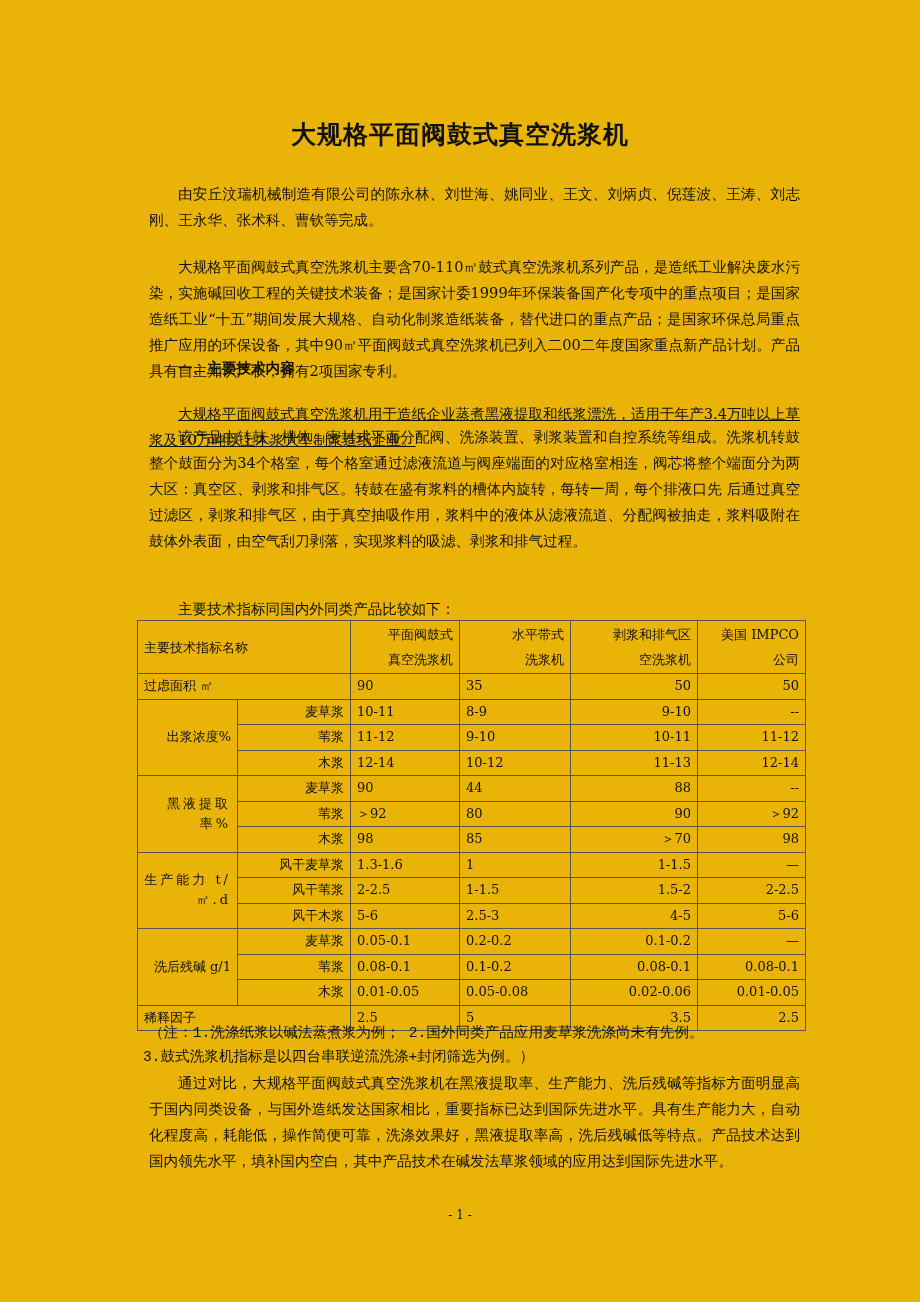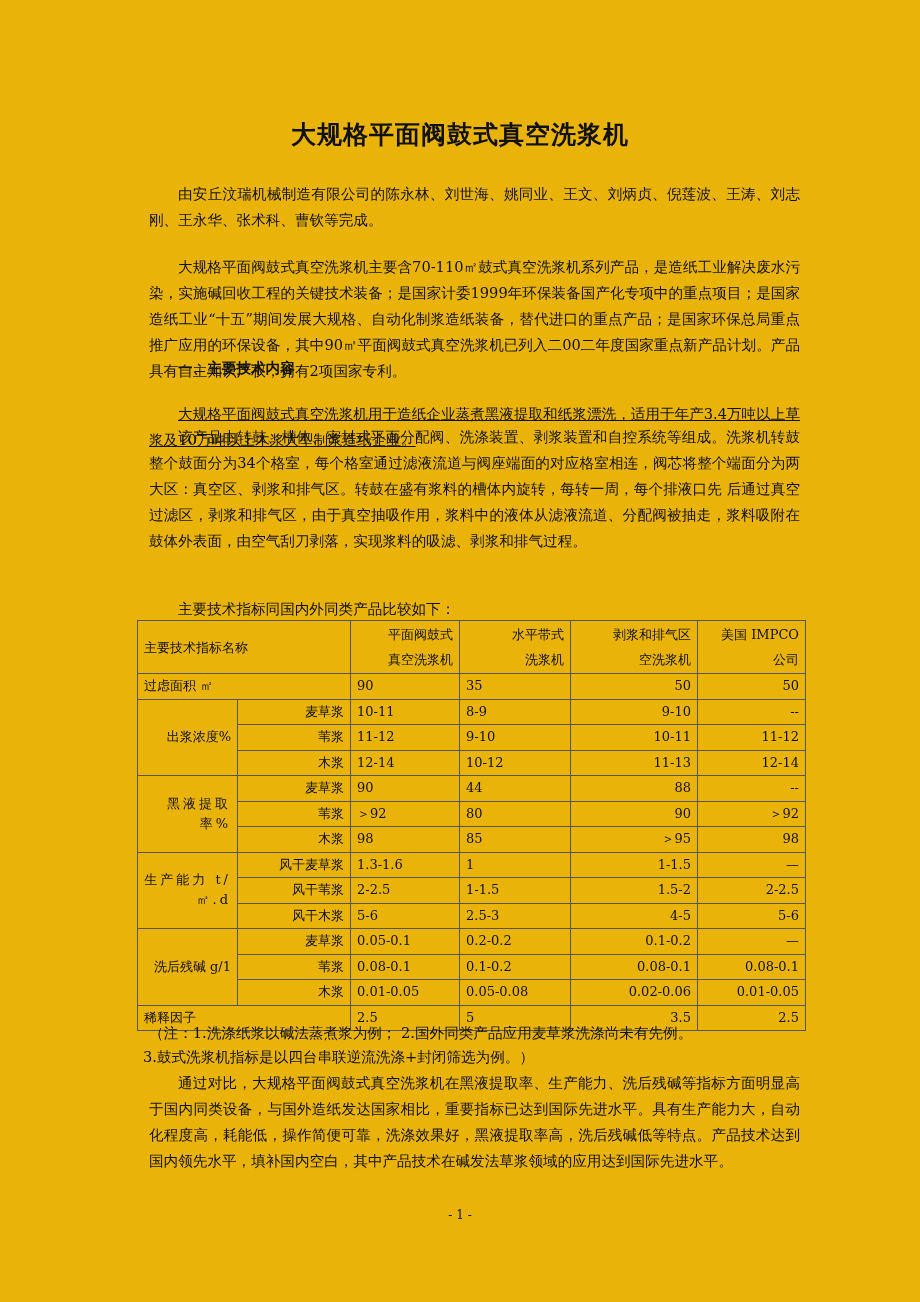--- a/index.html
+++ b/index.html
@@ -6,21 +6,21 @@
   body { width: 920px; height: 1302px; position: relative; overflow: hidden;
          font-family: "DejaVu Serif", "Liberation Serif", serif; color: #111; }
   .page { position: absolute; left: 0; top: 0; width: 920px; height: 1302px; background: #eab308; }
   .title { position: absolute; left: 0; width: 920px; top: 118px; text-align: center;
            font-family: "DejaVu Sans", "Liberation Sans", sans-serif; font-weight: bold;
            font-size: 25px; letter-spacing: 1px; }
   .para { position: absolute; left: 149px; width: 651px; font-size: 14.6px; line-height: 26px;
           text-align: justify; text-indent: 29px; margin: 0; }
   .heading { position: absolute; left: 178px; font-family: "DejaVu Sans", "Liberation Sans", sans-serif;
              font-weight: bold; font-size: 14.6px; line-height: 24px; }
-  .note { position: absolute; left: 149px; width: 660px; font-size: 14.6px; line-height: 24.4px; margin: 0; }
+  .note { position: absolute; left: 149px; width: 660px; font-size: 14.6px; line-height: 24.4px; margin: 0; font-family: Liberation Mono, monospace; }
   table.spec { position: absolute; left: 137px; top: 620px; width: 668px; border-collapse: collapse;
                font-size: 13px; table-layout: fixed; }
   table.spec td { border: 1.5px solid #555; padding: 0 6px; height: 24.5px; line-height: 20px; vertical-align: middle; }
   table.spec tr.hdr td { height: 52px; line-height: 25px; }
   td.c { }
   td.r { text-align: right; padding-right: 14px; }
   td.l { text-align: right; }
   td.grp { letter-spacing: 3px; line-height: 24px; }
   .pagenum { position: absolute; top: 1208px; left: 0; width: 920px; text-align: center; font-size: 12px; }
 </style>
@@ -100,21 +100,21 @@
           <td class="l">苇浆</td>
           <td class="c">＞92</td>
           <td class="c">80</td>
           <td class="l">90</td>
           <td class="r">＞92</td>
         </tr>
         <tr>
           <td class="l">木浆</td>
           <td class="c">98</td>
           <td class="c">85</td>
-          <td class="l">＞95</td>
+          <td class="l">＞70</td>
           <td class="r">98</td>
         </tr>
         <tr>
           <td rowspan="3" class="l grp">生产能力 t/㎡.d</td>
           <td class="l">风干麦草浆</td>
           <td class="c">1.3-1.6</td>
           <td class="c">1</td>
           <td class="l">1-1.5</td>
           <td class="r">—</td>
         </tr>

